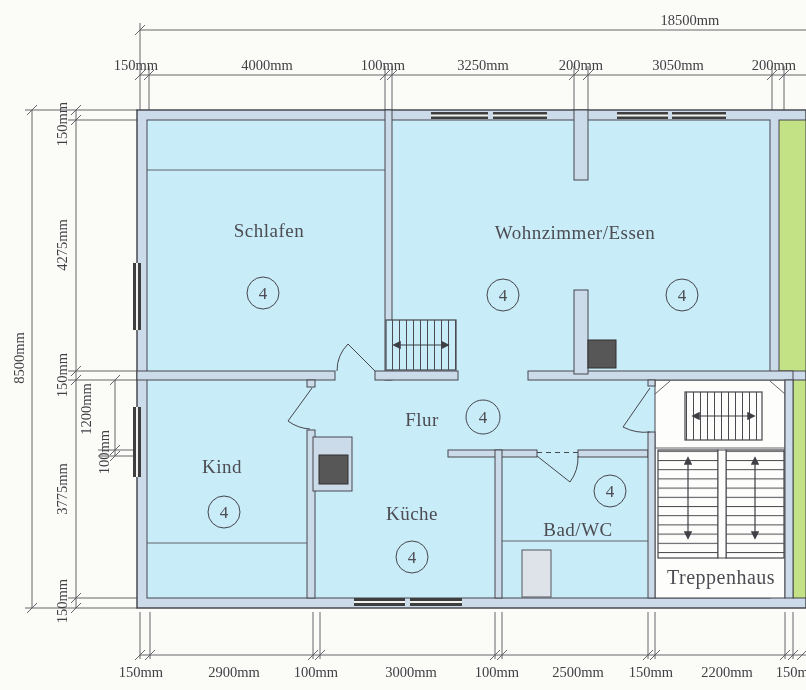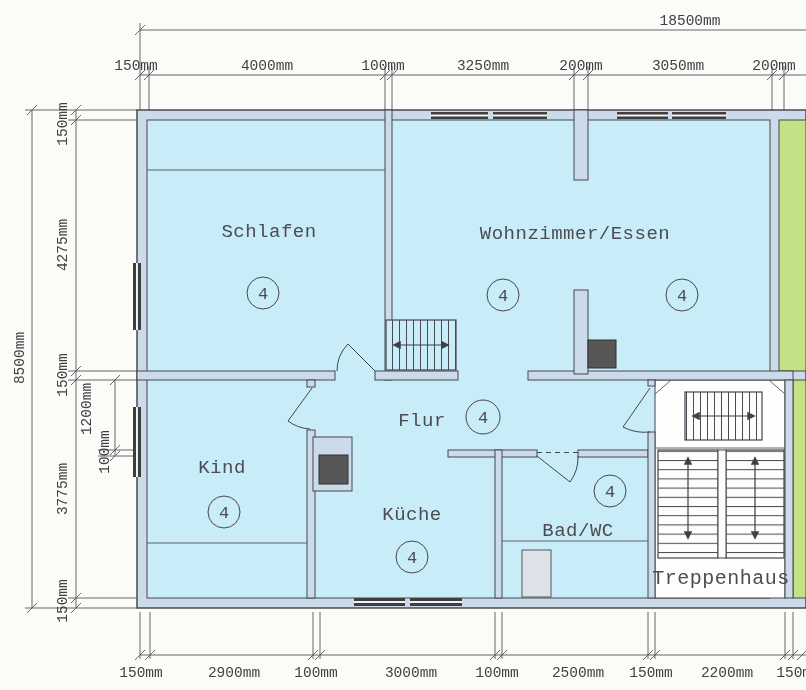--- a/index.html
+++ b/index.html
@@ -1,17 +1,17 @@
 <!DOCTYPE html>
 <html><head>
 <meta charset="utf-8">
 <style>
   html,body{margin:0;padding:0;background:#ffffff;}
   .page{position:relative;width:806px;height:690px;background:#fbfbf8;overflow:hidden;
-        font-family:Liberation Mono, monospace;}
+        font-family:Liberation Serif, serif;}
   svg text{fill:#3f3f44;}
   text.dim{font-size:14.5px;}
   text.room{font-size:19px;fill:#4c4c52;letter-spacing:.5px;}
   text.room-big{font-size:20px;fill:#4c4c52;letter-spacing:.5px;}
   text.num{font-size:17px;fill:#4c4c52;}
   .thin{stroke:#55555c;stroke-width:0.9;fill:none;}
 </style>
 </head>
 <body>
 

